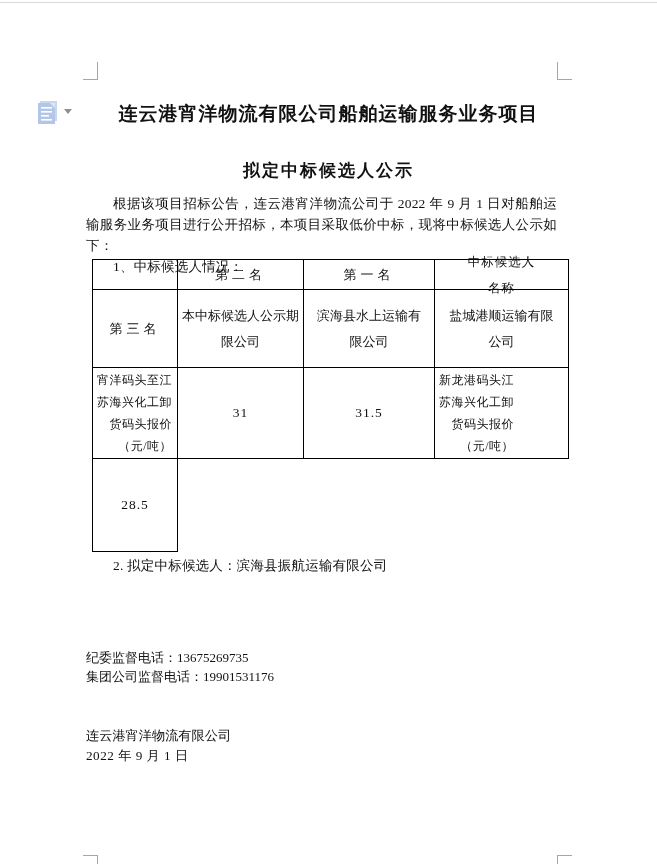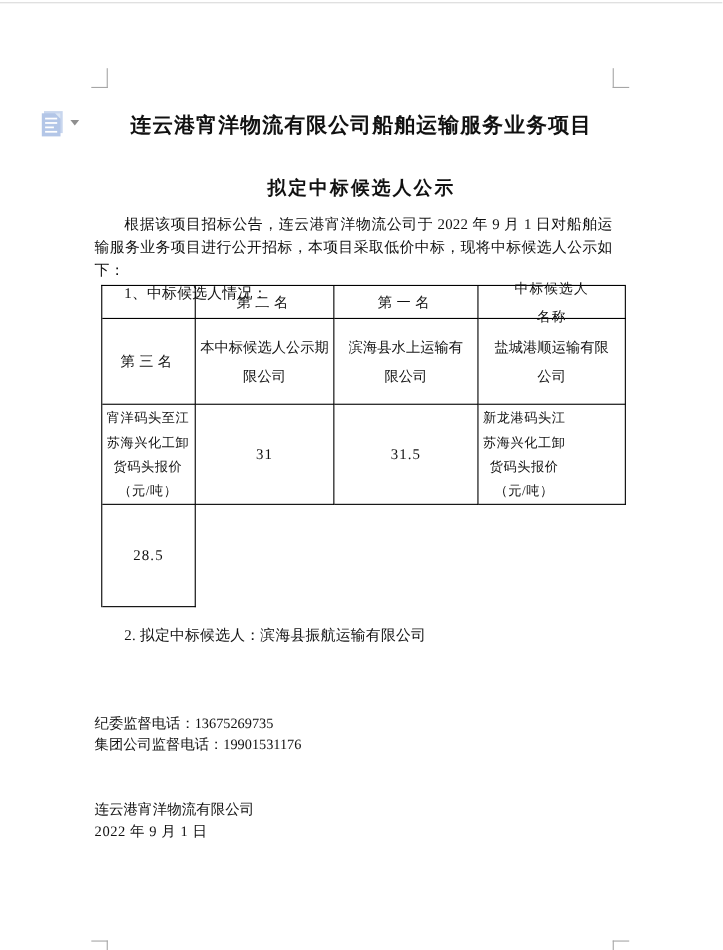--- a/index.html
+++ b/index.html
@@ -34,28 +34,28 @@
 
   
   .bid-table { position:absolute; left:92px; top:259px;
                display:grid; grid-template-columns:85px 126px 131px 134px;
                grid-template-rows:30px 78px 91px 93px;
                border-top:1px solid #000; border-left:1px solid #000; }
   .cell { border-right:1px solid #000; border-bottom:1px solid #000;
           display:flex; align-items:center; justify-content:center;
           font-size:13px; text-align:center; white-space:pre-line; }
   .cell-head { letter-spacing:4px; }
-  .cell-label { justify-content:flex-start; text-align:center; padding:0 4px;
+  .cell-label { justify-content:flex-start; text-align:right; padding:0 4px;
                 font-size:12px; line-height:22px; letter-spacing:0.5px; }
   .cell-rowhead { line-height:26px; letter-spacing:1px; font-size:12.5px; }
   .cell-company { line-height:26px; padding:0 4px; }
   .cell-price { font-size:13.5px; letter-spacing:1px; }
 
   .post-block { position:absolute; left:86px; top:554px; width:471px; font-size:13.5px; letter-spacing:0.2px; }
-  .post-item2 { text-indent:2em; line-height:23px; margin-bottom:3px;margin-top:12px; }
+  .post-item2 { text-indent:2em; line-height:23px; margin-bottom:3px; }
   .post-item3 { text-indent:2em; line-height:26.8px; text-align:justify; }
 
   .phones { position:absolute; left:86px; top:649px; width:471px;
             font-size:13px; line-height:18.5px; }
   .signoff { position:absolute; left:86px; top:726px; width:471px;
              text-align:left; font-size:13.2px; line-height:19.5px; }
   .signoff .date-line { padding-right:1px; letter-spacing:0.5px; }
 </style>
 </head>
 <body>

